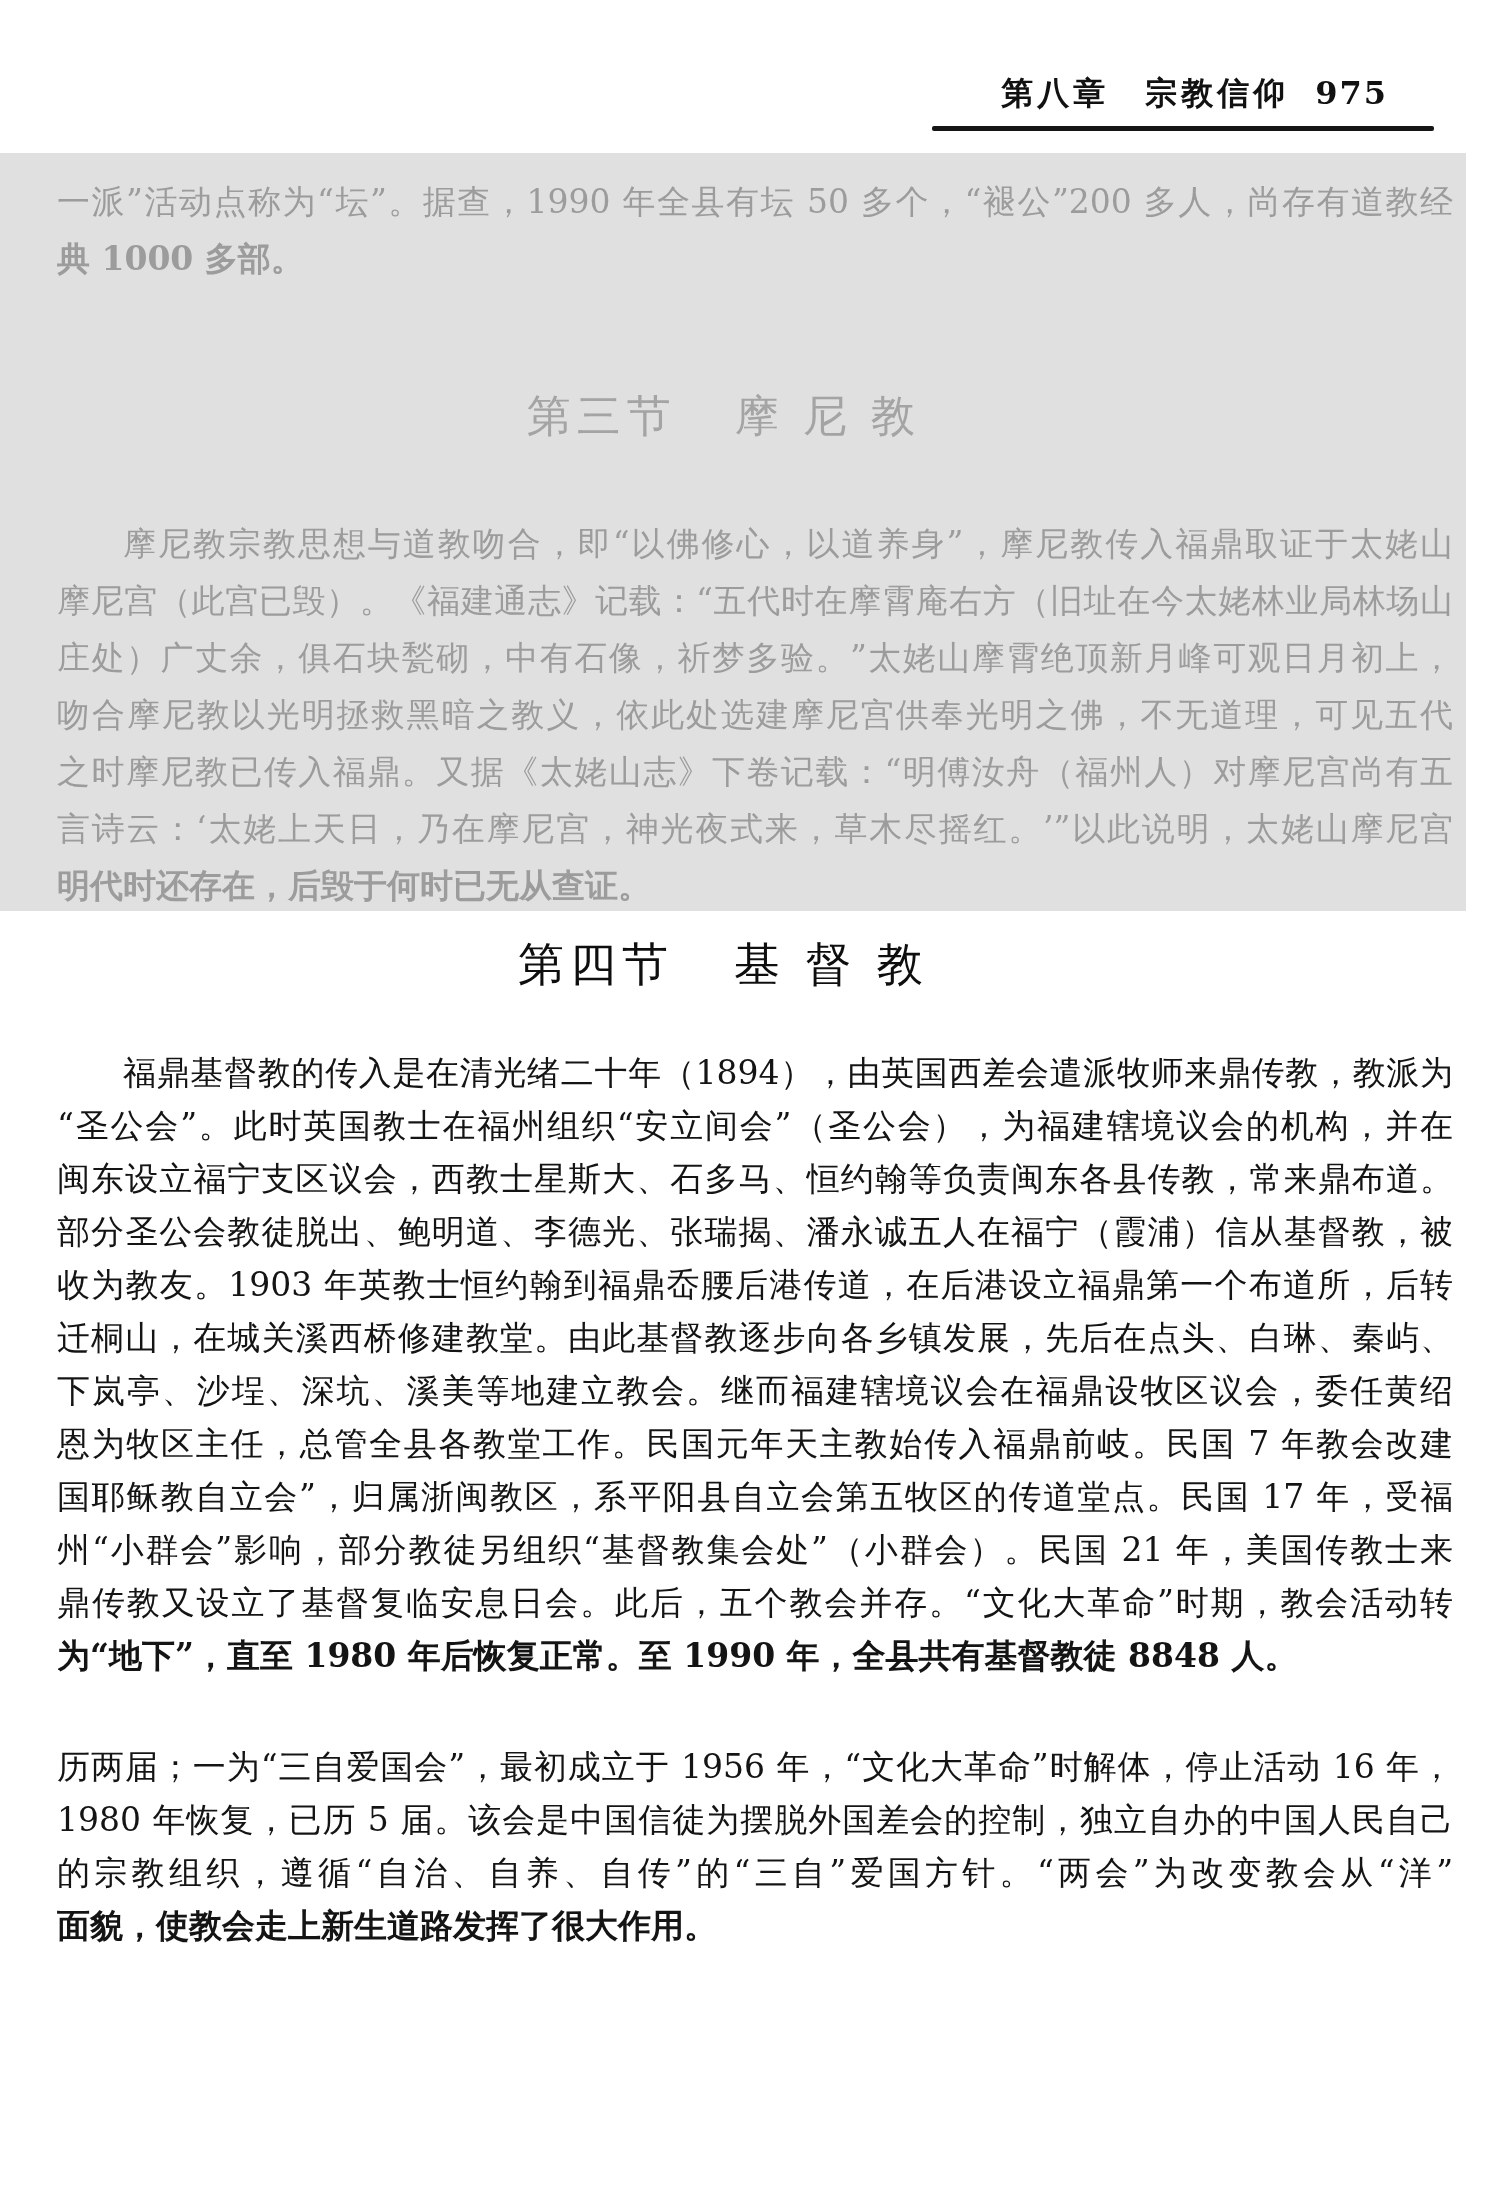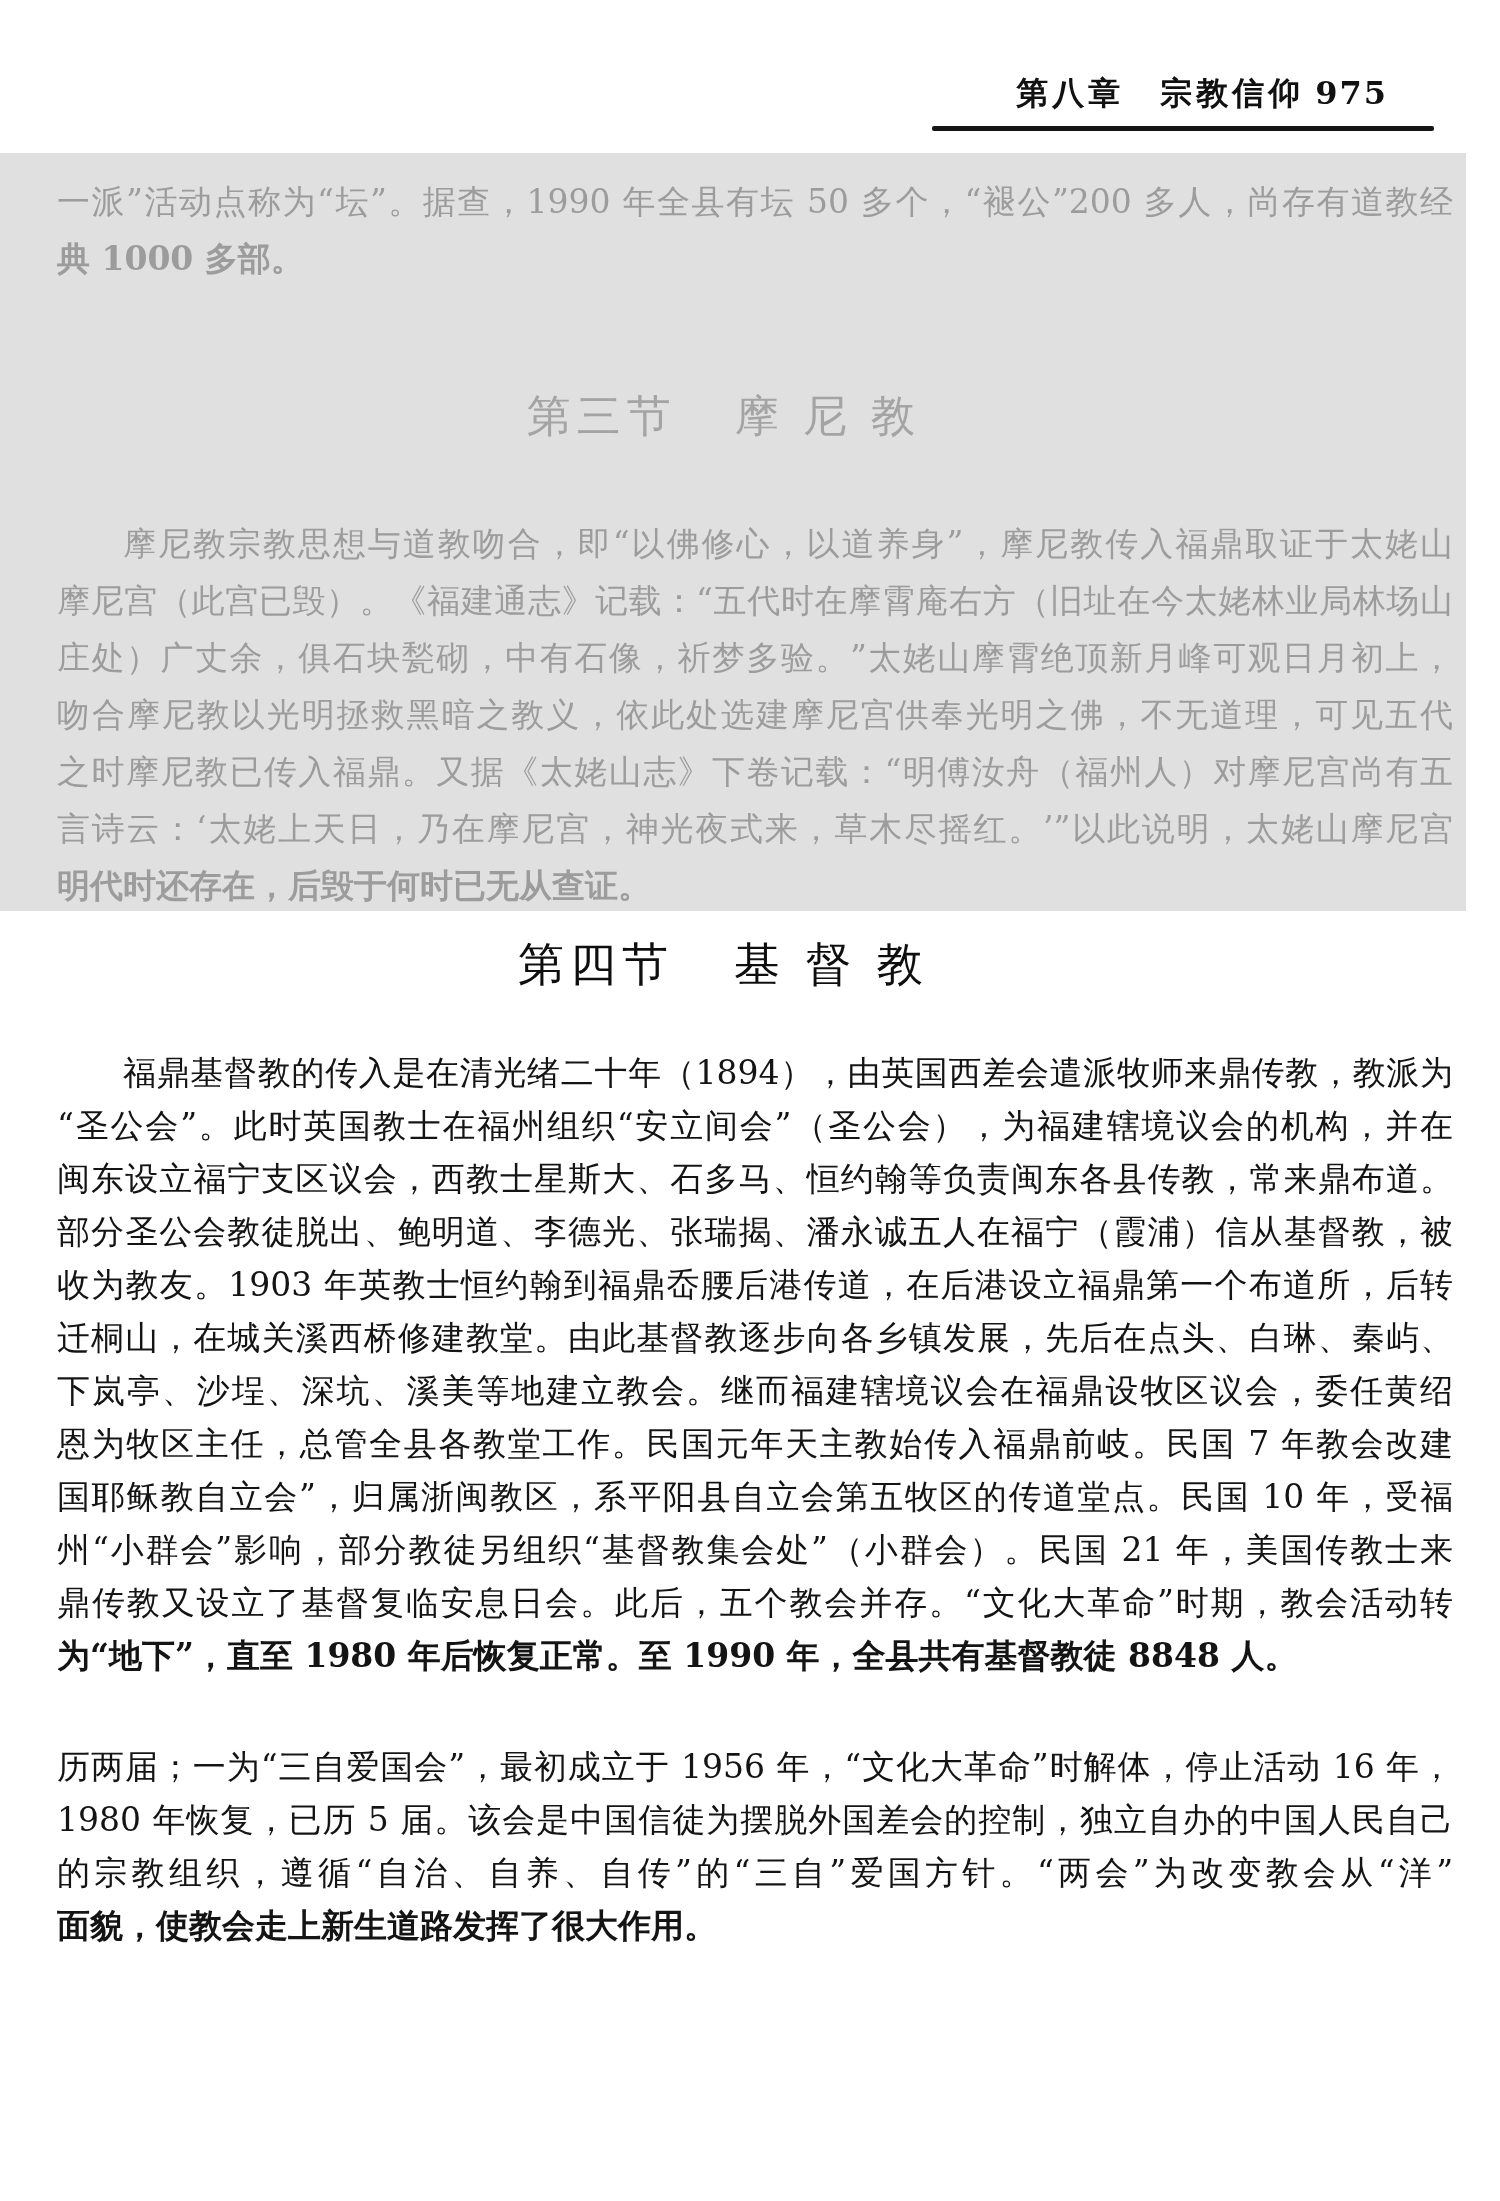--- a/index.html
+++ b/index.html
@@ -9,21 +9,21 @@
     background:#ffffff;
     font-family:"DejaVu Serif", serif;
     overflow:hidden;
   }
   
   .running-head{
     position:absolute;top:72px;right:112px;
     font-size:32px;font-weight:bold;color:#111;
     letter-spacing:4px;white-space:nowrap;
   }
-  .running-head .pagenum{margin-left:11px;letter-spacing:2px;}
+  .running-head .pagenum{margin-left:26px;letter-spacing:2px;}
   .head-rule{
     position:absolute;top:126px;left:932px;width:502px;height:5px;
     background:#151515;border-radius:2px;
   }
   
   .faded-block{
     position:absolute;top:153px;left:0;width:1466px;height:758px;
     background:#e0e0e0;color:#9c9c9c;
   }
   .faded-block .col{position:absolute;left:57px;width:1396px;}
@@ -97,21 +97,21 @@
 
   <div class="body-col body-p1">
     <div class="tline indent">福鼎基督教的传入是在清光绪二十年（1894），由英国西差会遣派牧师来鼎传教，教派为</div>
     <div class="tline">“圣公会”。此时英国教士在福州组织“安立间会”（圣公会），为福建辖境议会的机构，并在</div>
     <div class="tline">闽东设立福宁支区议会，西教士星斯大、石多马、恒约翰等负责闽东各县传教，常来鼎布道。</div>
     <div class="tline">部分圣公会教徒脱出、鲍明道、李德光、张瑞揭、潘永诚五人在福宁（霞浦）信从基督教，被</div>
     <div class="tline">收为教友。1903 年英教士恒约翰到福鼎岙腰后港传道，在后港设立福鼎第一个布道所，后转</div>
     <div class="tline">迁桐山，在城关溪西桥修建教堂。由此基督教逐步向各乡镇发展，先后在点头、白琳、秦屿、</div>
     <div class="tline">下岚亭、沙埕、深坑、溪美等地建立教会。继而福建辖境议会在福鼎设牧区议会，委任黄绍</div>
     <div class="tline">恩为牧区主任，总管全县各教堂工作。民国元年天主教始传入福鼎前岐。民国 7 年教会改建</div>
-    <div class="tline">国耶稣教自立会”，归属浙闽教区，系平阳县自立会第五牧区的传道堂点。民国 10 年，受福</div>
+    <div class="tline">国耶稣教自立会”，归属浙闽教区，系平阳县自立会第五牧区的传道堂点。民国 17 年，受福</div>
     <div class="tline">州“小群会”影响，部分教徒另组织“基督教集会处”（小群会）。民国 21 年，美国传教士来</div>
     <div class="tline">鼎传教又设立了基督复临安息日会。此后，五个教会并存。“文化大革命”时期，教会活动转</div>
     <div class="tline lastline">为“地下”，直至 1980 年后恢复正常。至 1990 年，全县共有基督教徒 8848 人。</div>
   </div>
 
   <div class="body-col body-p2">
     <div class="tline">历两届；一为“三自爱国会”，最初成立于 1956 年，“文化大革命”时解体，停止活动 16 年，</div>
     <div class="tline">1980 年恢复，已历 5 届。该会是中国信徒为摆脱外国差会的控制，独立自办的中国人民自己</div>
     <div class="tline">的宗教组织，遵循“自治、自养、自传”的“三自”爱国方针。“两会”为改变教会从“洋”</div>
     <div class="tline lastline">面貌，使教会走上新生道路发挥了很大作用。</div>

